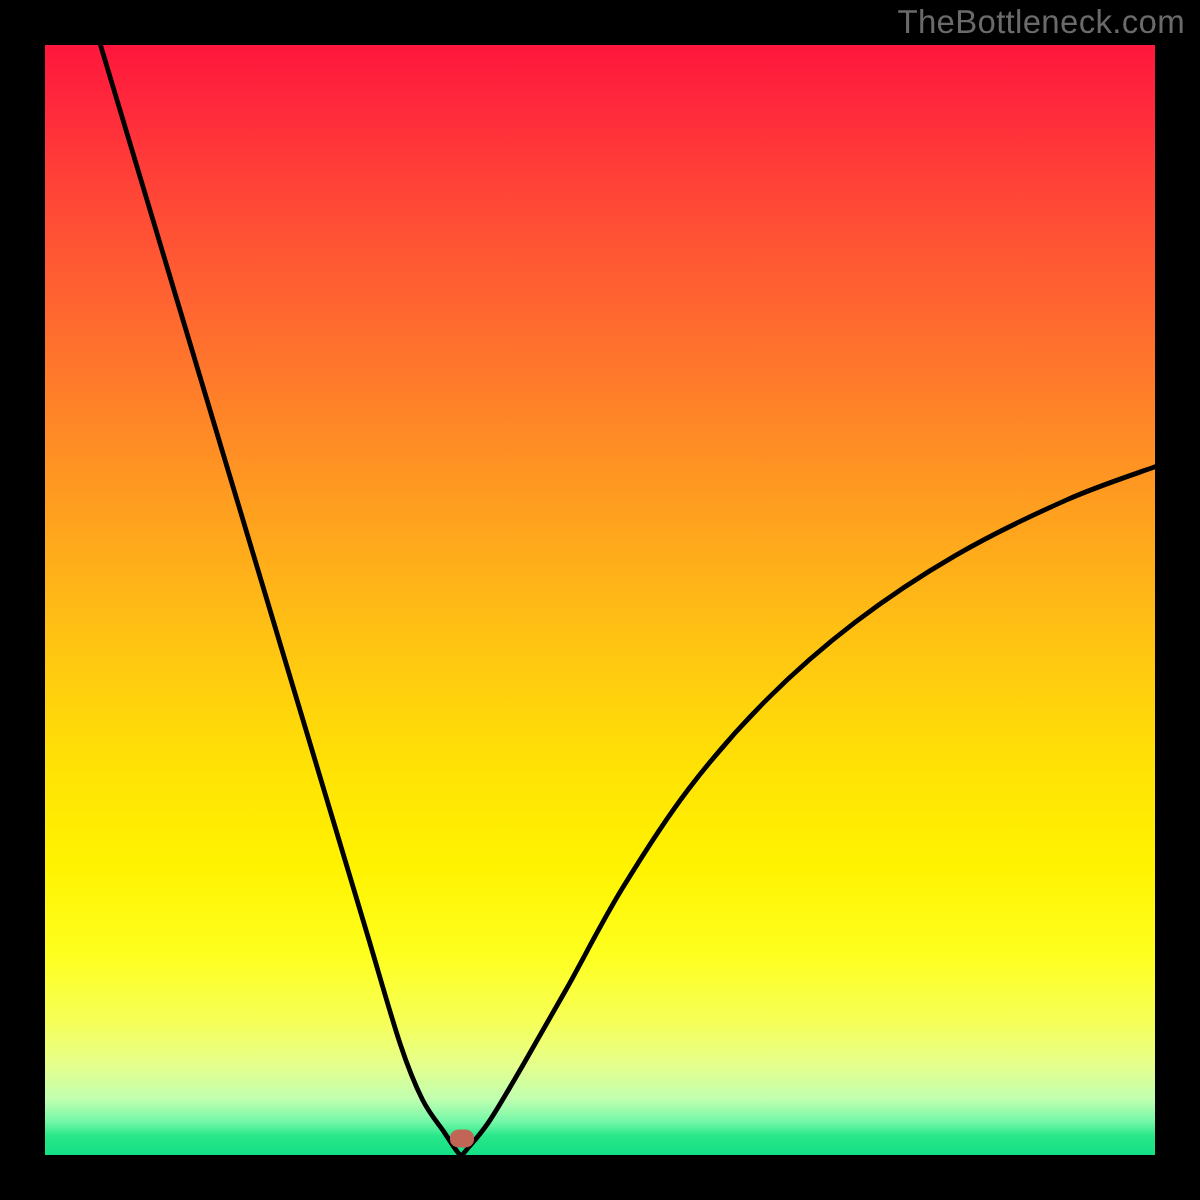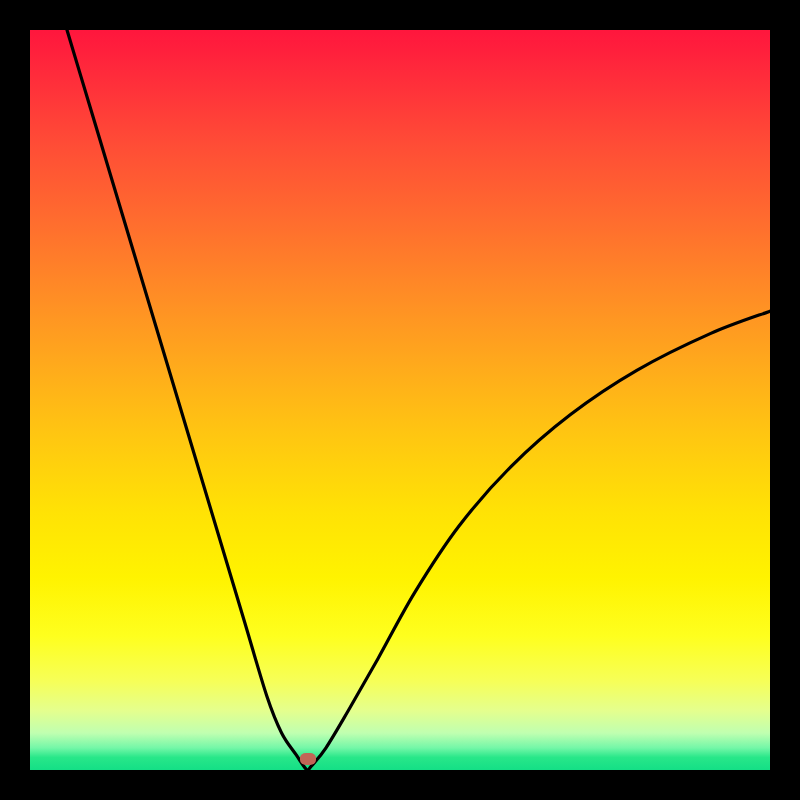--- a/index.html
+++ b/index.html
@@ -70,20 +70,21 @@
     height: 12px;
     border-radius: 6px / 5px;
     background: #c16556;
     transform: translate(-50%, -50%);
   }
 </style>
 </head>
 <body>
 
 <div class="frame">
+  <div class="watermark">TheBottleneck.com</div>
 
   <div class="plot-area">
     <div class="gradient"></div>
 
     <svg class="curve" viewBox="0 0 740 740" preserveAspectRatio="none">
       <path id="curve-path" fill="none" stroke="#000" stroke-width="3.2" stroke-linejoin="round" stroke-linecap="round" d="M 37,0 C 40.7,12.333333333333334 51.800000000000004,49.33333333333333 59.2,74 C 66.60000000000001,98.66666666666667 74,123.33333333333333 81.4,148 C 88.80000000000001,172.66666666666666 96.2,197.33333333333334 103.60000000000001,222 C 111.00000000000001,246.66666666666666 118.4,271.3333333333333 125.80000000000001,296 C 133.20000000000002,320.6666666666667 140.6,345.3333333333333 148,370 C 155.4,394.6666666666667 162.8,419.3333333333333 170.20000000000002,444 C 177.60000000000002,468.6666666666667 185,493.3333333333333 192.4,518 C 199.8,542.6666666666666 207.2,567.3333333333334 214.6,592 C 222,616.6666666666666 230.63333333333333,647.5 236.8,666 C 242.9666666666667,684.5 246.66666666666669,693.1333333333333 251.60000000000002,703 C 256.53333333333336,712.8666666666667 262.7,719.6500000000001 266.4,725.2 C 270.09999999999997,730.75 271.95,733.8333333333333 273.8,736.3 C 275.65000000000003,738.7666666666667 276.26666666666665,740 277.5,740 C 278.73333333333335,740 278.1166666666667,740 281.2,736.3 C 284.2833333333333,732.5999999999999 289.8333333333333,727.05 296,717.8 C 302.1666666666667,708.55 309.56666666666666,695.5999999999999 318.2,680.8 C 326.8333333333333,666 336.69999999999993,648.7333333333333 347.79999999999995,629 C 358.9,609.2666666666667 371.23333333333335,584.6 384.8,562.4 C 398.3666666666667,540.1999999999999 413.16666666666663,516.7666666666667 429.2,495.79999999999995 C 445.23333333333335,474.8333333333333 462.5,455.1 481,436.6 C 499.5,418.1 519.2333333333332,400.83333333333337 540.1999999999999,384.8 C 561.1666666666666,368.76666666666665 583.3666666666666,353.96666666666664 606.8,340.4 C 630.2333333333333,326.8333333333333 658.6,313.2666666666667 680.8000000000001,303.40000000000003 C 703.0000000000001,293.53333333333336 730.1333333333333,284.9 740,281.2"></path>
     </svg>
 
     <div id="marker" class="marker" style="left: 277.5px; top: 728.9px; background: rgb(193, 101, 86);"></div>
   </div>

